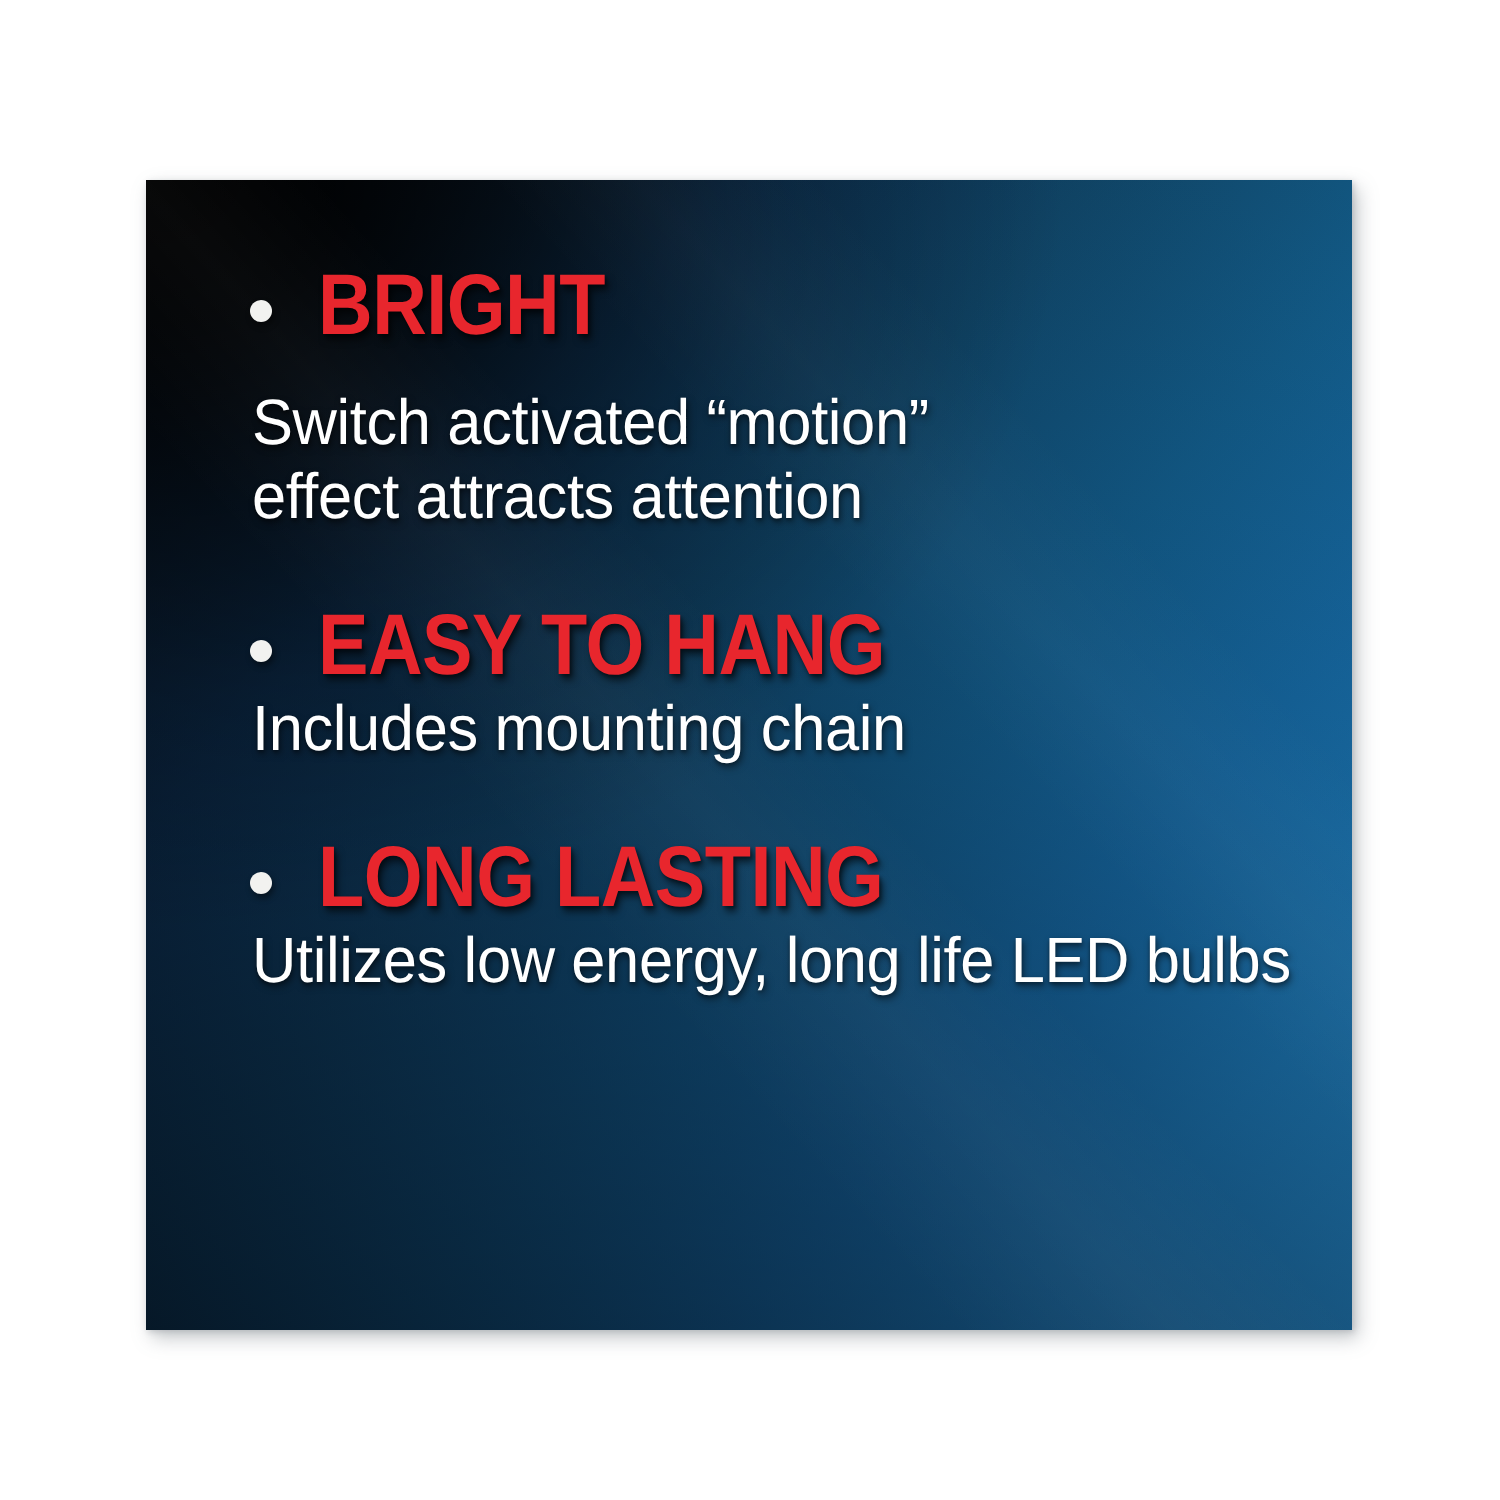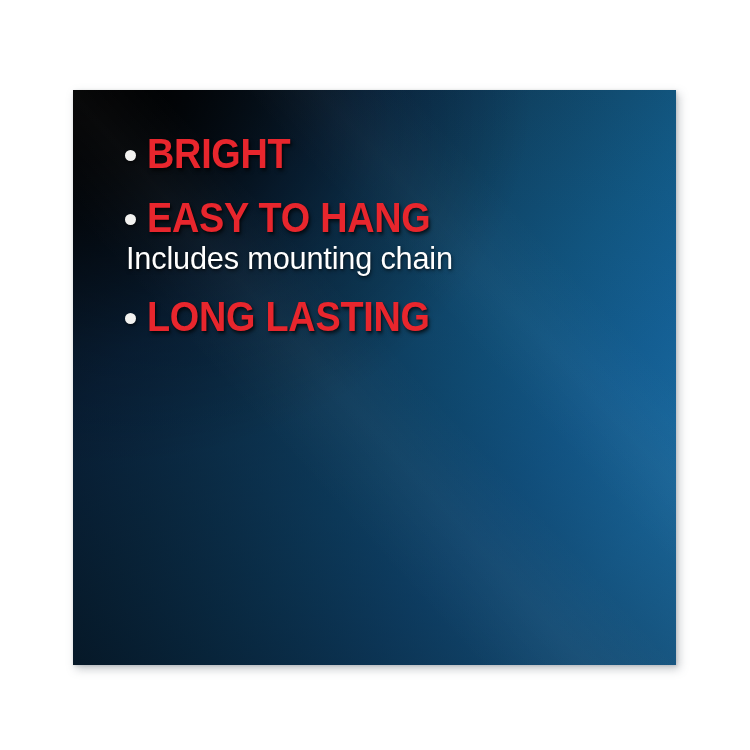--- a/index.html
+++ b/index.html
@@ -101,20 +101,21 @@
   }
 
   .feature-block {
     margin-bottom: 6px;
   }
 
   .feature-heading-row {
     display: flex;
     align-items: center;
     margin-bottom: 1px;
+    gap: 12px;
   }
 
   .bullet {
     width: 11px;
     height: 11px;
     border-radius: 50%;
     background: #f2f2f0;
     flex: 0 0 auto;
     margin-right: 11px;
     margin-top: 3px;
@@ -151,22 +152,22 @@
     transform-origin: left center;
     white-space: nowrap;
     text-shadow:
       1px 2px 4px rgba(0,0,0,0.50),
       0px 1px 2px rgba(0,0,0,0.35);
   }
 
   
   .feature-block[data-index="0"] { margin-top: 0px; }
   .feature-block[data-index="1"] { margin-top: 18px; }
-  .feature-block[data-index="2"] { margin-top: 21px; }
-  .feature-block[data-index="3"] { margin-top: 18px; }
+  .feature-block[data-index="2"] { margin-top: 35px; }
+  .feature-block[data-index="3"] { margin-top: 35px; }
 </style>
 </head>
 <body>
 
 <div id="canvas">
 
   <div id="panel">
 
     <div class="tint-a"></div>
     <div class="tint-b"></div>
@@ -175,34 +176,41 @@
     <div id="features">
 
       <div class="feature-block" data-index="0">
         <div class="feature-heading-row">
           <span class="bullet"></span>
           <span class="feature-heading">BRIGHT</span>
         </div>
       </div>
 
       <div class="feature-block" data-index="1">
+        <div class="feature-lines">
+          <div class="feature-line">Switch activated “motion”</div>
+          <div class="feature-line">effect attracts attention</div>
+        </div>
       </div>
 
       <div class="feature-block" data-index="2">
         <div class="feature-heading-row">
           <span class="bullet"></span>
           <span class="feature-heading">EASY TO HANG</span>
         </div>
         <div class="feature-lines">
           <div class="feature-line">Includes mounting chain</div>
         </div>
       </div>
 
       <div class="feature-block" data-index="3">
         <div class="feature-heading-row">
           <span class="bullet"></span>
           <span class="feature-heading">LONG LASTING</span>
         </div>
+        <div class="feature-lines">
+          <div class="feature-line">Utilizes low energy, long life LED bulbs</div>
+        </div>
       </div>
 
     </div>
   </div>
 </div>
 
 </body></html>

